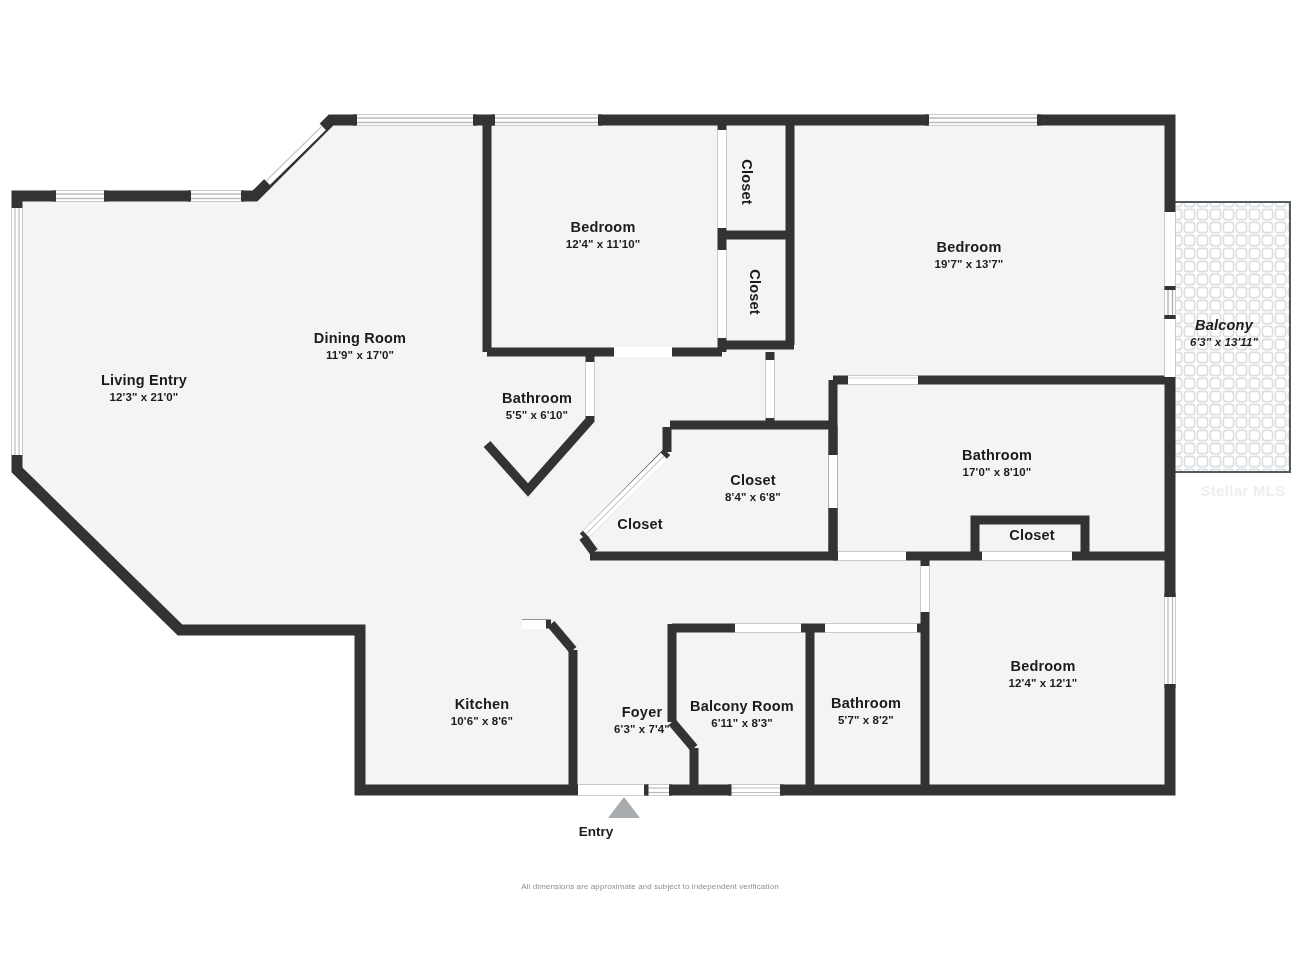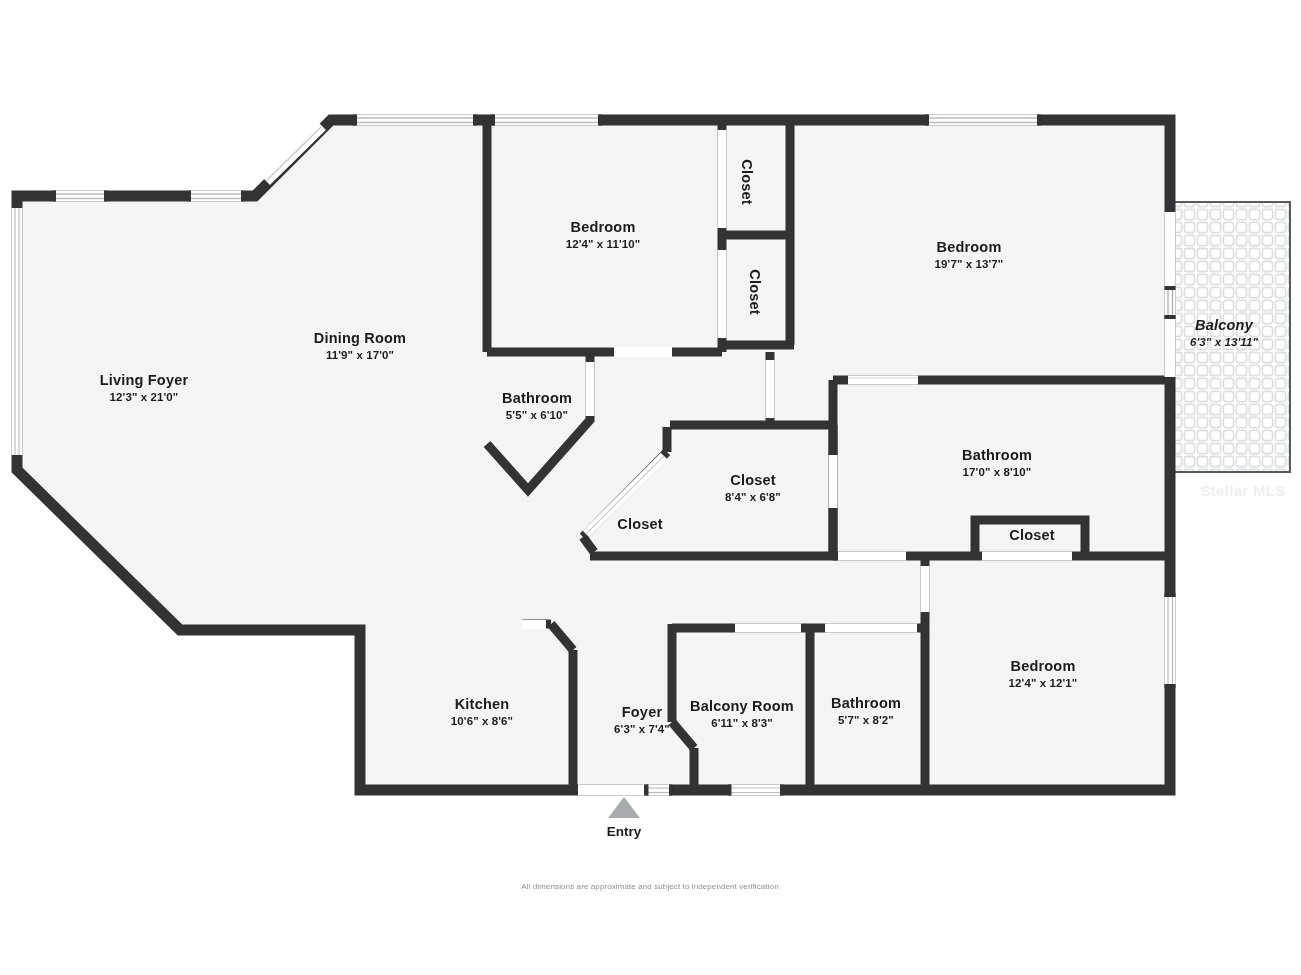--- a/index.html
+++ b/index.html
@@ -272,21 +272,21 @@
       </g>
     </g>
 
     <g>
       <polygon points="624,797 640,818 608,818" fill="#a8acae"></polygon>
     </g>
 
   </svg>
 
   <div class="room-label" style="left:144px; top:388px;">
-    <div class="room-name">Living Foyer</div>
+    <div class="room-name">Living Entry</div>
     <div class="room-dims">12'3" x 21'0"</div>
   </div>
 
   <div class="room-label" style="left:360px; top:346px;text-align:center;">
     <div class="room-name">Dining Room</div>
     <div class="room-dims">11'9" x 17'0"</div>
   </div>
 
   <div class="room-label" style="left:603px; top:235px;">
     <div class="room-name">Bedroom</div>
@@ -352,19 +352,19 @@
   </div>
 
   <div class="room-label" style="left:640px; top:524px;">
     <div class="room-name">Closet</div>
   </div>
 
   <div class="room-label" style="left:1032px; top:535px;">
     <div class="room-name">Closet</div>
   </div>
 
-  <div class="entry-label" style="left:624px; top:824px;">Entry</div>
+  <div class="entry-label" style="left:596px; top:824px;">Entry</div>
 
   <div class="footer-note" style="left:650px; top:858px;">All dimensions are approximate and subject to independent verification</div>
 
   <div class="watermark" style="left:1243px; top:490px;">Stellar MLS</div>
 
 </div>
 
 </body></html>

